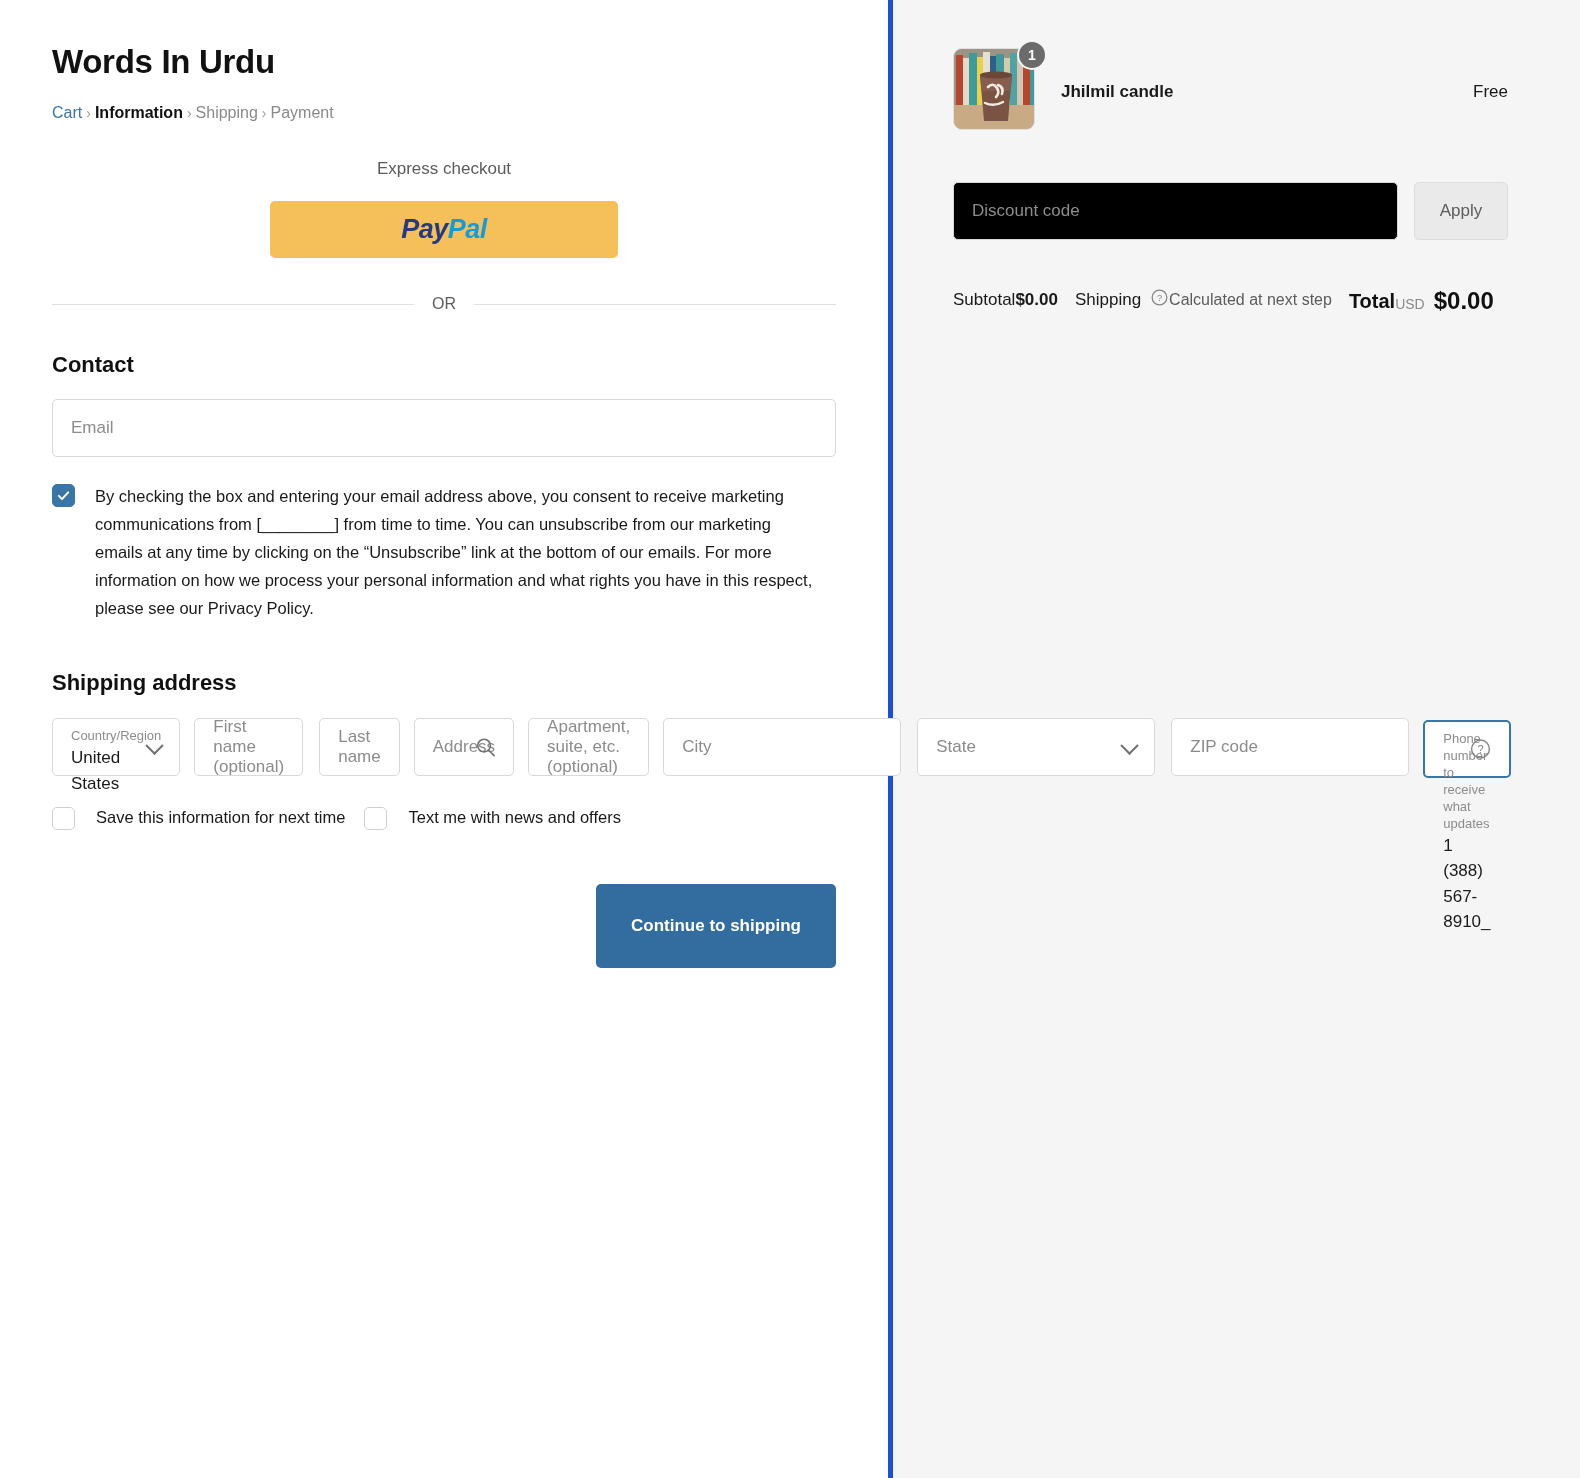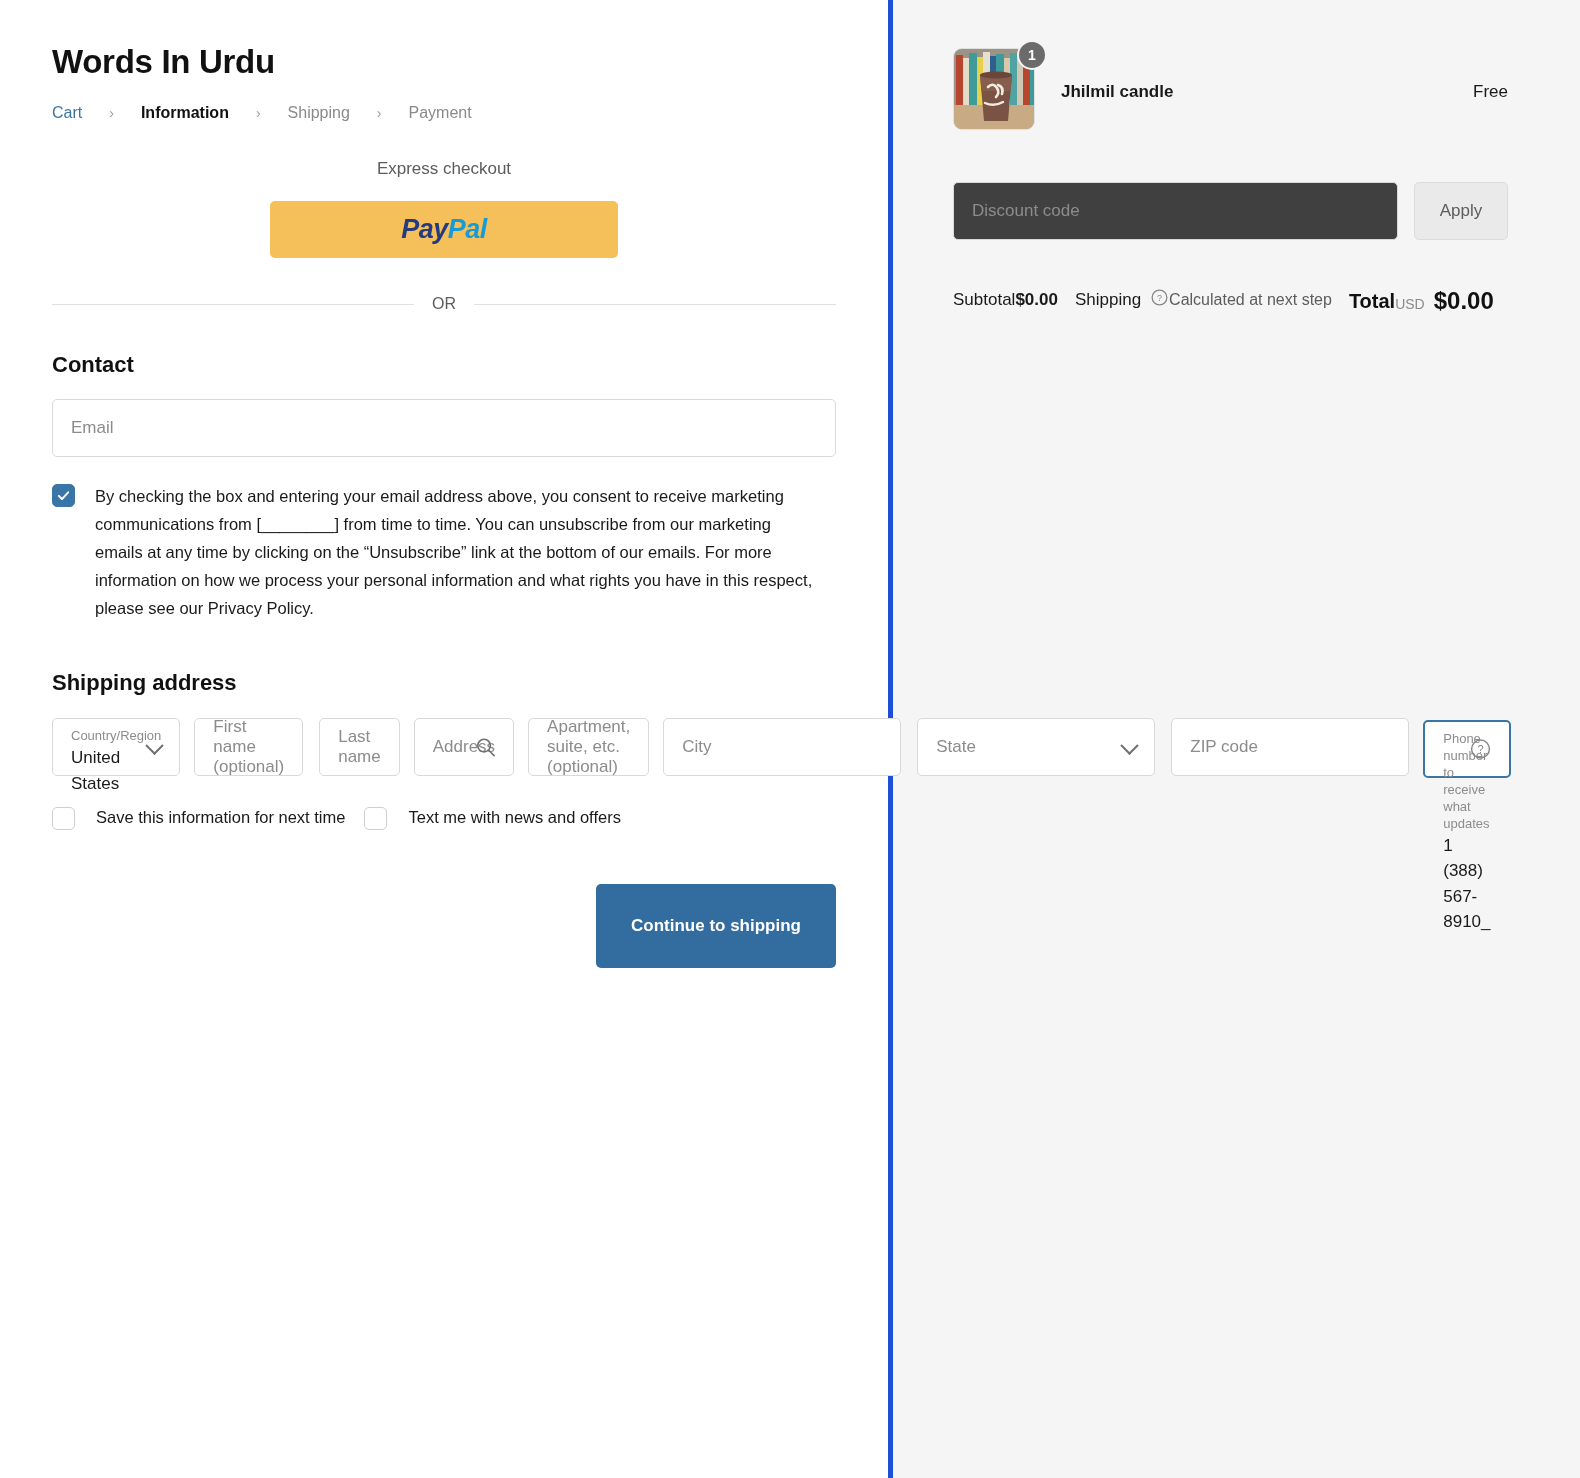--- a/index.html
+++ b/index.html
@@ -19,21 +19,21 @@
     border-right: 5px solid #1d4ed8;
     padding: 44px 52px 0 52px;
     position: relative;
   }
   .shop-title {
     font-size: 33px; font-weight: bold; color: #111111;
     letter-spacing: -0.3px; line-height: 1.1;
   }
   .breadcrumb {
     margin-top: 24px; display: flex; align-items: center;
-    font-size: 16px; gap: 27px;
+    font-size: 16px; gap: 4px;
   }
   .crumb-link { color: #3a75a8; }
   .crumb-active { color: #111111; font-weight: bold; }
   .crumb-dim { color: #8a8a8a; }
   .crumb-sep { color: #9a9a9a; font-size: 14px; }
 
   .express-title {
     margin-top: 37px; text-align: center;
     font-size: 17px; color: #5c5c5c;
   }
@@ -145,21 +145,21 @@
     background: #6b6b6b; color: #fff;
     font-size: 14px; font-weight: bold;
     display: flex; align-items: center; justify-content: center;
     border: 2px solid #f5f5f5;
   }
   .item-name { font-size: 17px; color: #1a1a1a; font-weight: bold; flex: 1; }
   .item-price { font-size: 17px; color: #1a1a1a; }
 
   .discount-row { margin-top: 46px; display: flex; gap: 16px; }
   .discount-input {
-    flex: 1; height: 58px; background: #404040;
+    flex: 1; height: 58px; background: #000000;
     border: 1px solid #d9d9d9; border-radius: 5px;
     display: flex; align-items: center; padding: 0 18px;
     font-size: 17px; color: #8c8c8c;
   }
   .apply-btn {
     width: 94px; height: 58px; background: #eaeaea;
     border: 1px solid #dcdcdc; border-radius: 5px;
     color: #5c5c5c; font-size: 17px;
     display: flex; align-items: center; justify-content: center;
     cursor: pointer; font-family: "Liberation Sans", sans-serif;

